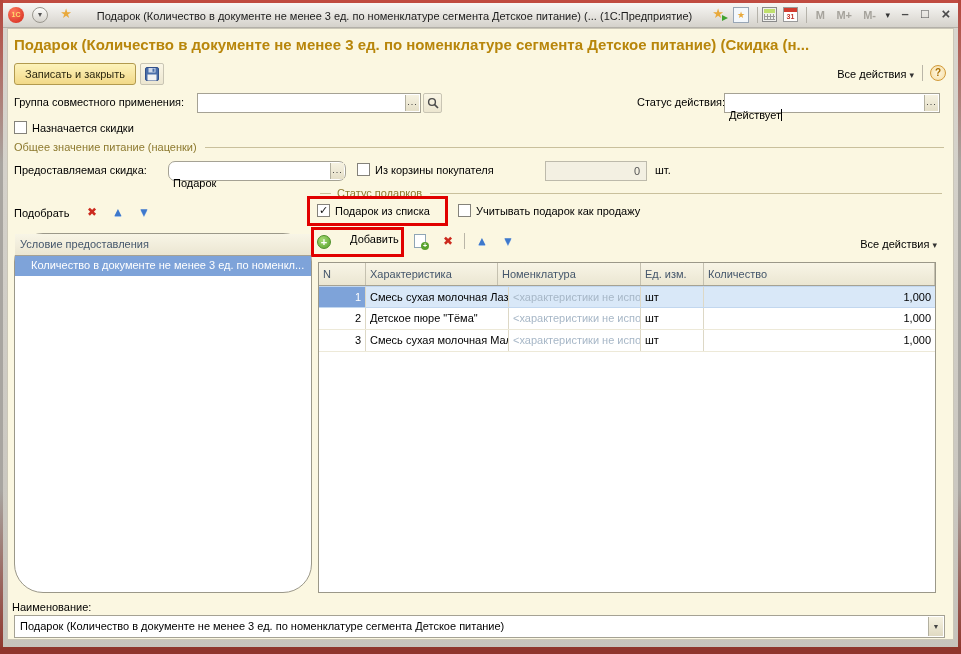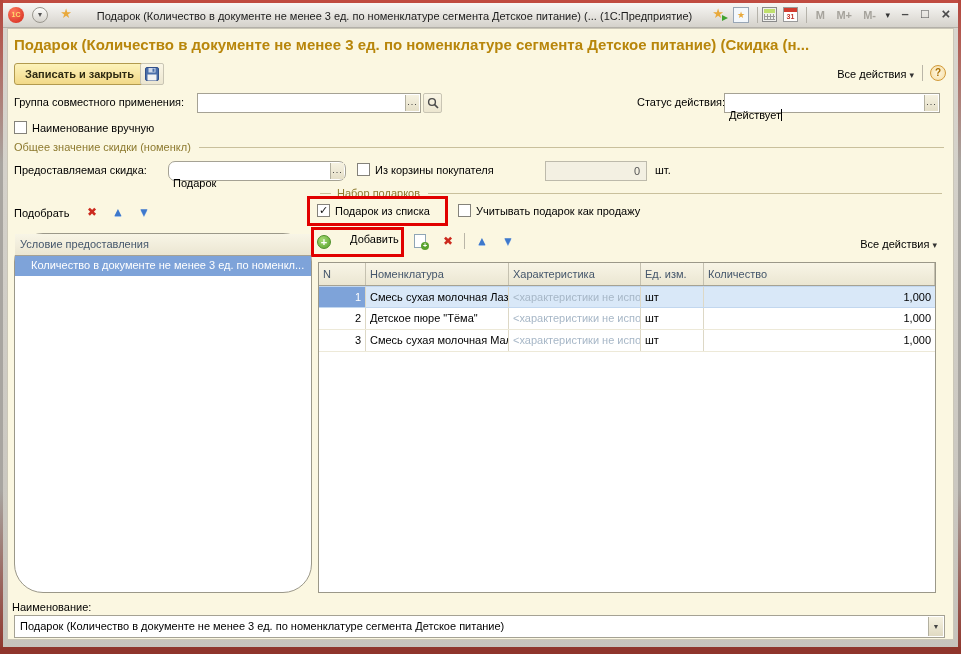--- a/index.html
+++ b/index.html
@@ -23,21 +23,21 @@
   .calcic .screen{height:4px;margin:1px;background:#bfdf6e;}
   .calcic .keys{height:6px;margin:0 1px;background:repeating-linear-gradient(0deg,#9a9a9a 0 1px,transparent 1px 3px),repeating-linear-gradient(90deg,#9a9a9a 0 1px,transparent 1px 3px);}
   .calic{width:15px;height:15px;border:1px solid #9a9a9a;background:#fff;}
   .calic .top{height:4px;background:#d23b2f;}
   .calic .num{font-size:7px;font-weight:bold;color:#c03328;text-align:center;line-height:9px;}
   .mbtn{color:#a6a39c;font-weight:bold;font-size:11px;line-height:16px;}
   .wc{font-size:13px;font-weight:bold;color:#4b4b4b;line-height:16px;text-align:center;width:18px;}
   .tbsep{width:1px;height:16px;background:#b5b2aa;}
   .client{left:7px;top:28px;width:947px;height:612px;background:#fbf7e1;border:1px solid #cbc7b8;}
   .pagetitle{left:14px;top:36px;width:930px;font-size:15px;font-weight:bold;color:#b8860b;white-space:nowrap;overflow:hidden;}
-  .btn-main{left:14px;top:63px;height:22px;padding:0 10px;background:linear-gradient(#fdf3bb,#f2d988);border:1px solid #b29a4e;border-radius:3px;font-weight:bold;font-size:11px;line-height:20px;color:#2e2a12;}
+  .btn-main{left:14px;top:63px;height:22px;padding:0 10px;background:linear-gradient(#fdf3bb,#f2d988);border:1px solid #b29a4e;border-radius:3px;font-weight:normal;font-size:11px;line-height:20px;color:#2e2a12;}
   .btn-flat{background:linear-gradient(#faf6e6,#ece6d0);border:1px solid #c9c5b4;border-radius:2px;}
   .lbl{white-space:nowrap;color:#000;}
   .inp{background:#fff;border:1px solid #a5a294;height:20px;}
   .inp .v{position:absolute;left:4px;top:15px;right:17px;white-space:nowrap;overflow:hidden;}
   .ellb{position:absolute;right:1px;top:1px;bottom:1px;width:14px;background:linear-gradient(#f6f2e1,#e5dfc8);border-left:1px solid #b3b0a0;font-size:9px;line-height:15px;text-align:center;color:#333;letter-spacing:1px;}
   .inp-dis{background:#f3f0e2;border:1px solid #bdbaab;height:20px;color:#555;}
   .inp-dis .v{position:absolute;left:4px;right:6px;top:3px;text-align:right;}
   .cb{width:13px;height:13px;background:#fff;border:1px solid #84827a;text-align:center;font-size:11px;line-height:11px;font-weight:bold;color:#111;}
   .caret{display:inline-block;width:1px;height:12px;background:#000;vertical-align:-2px;}
   .grpline{display:flex;align-items:center;height:12px;color:#8d7a2f;}
@@ -134,42 +134,42 @@
       <line x1="7.6" y1="7.6" x2="11" y2="11" stroke="#4a4a4a" stroke-width="1.6"></line>
     </svg>
   </div>
   <div class="abs lbl" style="left:637px;top:96px;">Статус действия:</div>
   <div class="abs inp" style="left:724px;top:93px;width:216px;">
     <span class="v"><span>Действует</span><span class="caret"></span></span>
     <span class="ellb">...</span>
   </div>
 
   <div class="abs cb" style="left:14px;top:121px;"></div>
-  <div class="abs lbl" style="left:32px;top:122px;">Наименование вручную</div>
+  <div class="abs lbl" style="left:32px;top:122px;">Назначается скидки</div>
 
   <div class="abs grpline" style="left:14px;right:17px;top:141px;">
-    <span>Общее значение скидки (номенкл)</span>
+    <span>Общее значение питание (наценки)</span>
       <span class="gl"></span>
   </div>
 
   <div class="abs lbl" style="left:14px;top:164px;">Предоставляемая скидка:</div>
   <div class="abs inp" style="left:168px;top:161px;width:178px;border-radius:7px;">
     <span class="v">Подарок</span>
     <span class="ellb">...</span>
   </div>
   <div class="abs cb" style="left:357px;top:163px;"></div>
   <div class="abs lbl" style="left:375px;top:164px;">Из корзины покупателя</div>
   <div class="abs inp-dis" style="left:545px;top:161px;width:102px;">
     <span class="v">0</span>
   </div>
   <div class="abs lbl" style="left:655px;top:164px;">шт.</div>
 
   <div class="abs grpline" style="left:320px;right:19px;top:187px;">
     <span class="gl0"></span>
-      <span>Набор подарков</span>
+      <span>Статус подарков</span>
       <span class="gl"></span>
   </div>
 
   <div class="abs lbl" style="left:14px;top:207px;">Подобрать</div>
   <div class="abs x-red" style="left:84px;top:204px;">✖</div>
   <div class="abs arr" style="left:110px;top:204px;">▲</div>
   <div class="abs arr" style="left:136px;top:204px;">▼</div>
 
   <div class="abs redbox" style="left:307px;top:196px;width:141px;height:30px;"></div>
   <div class="abs cb" style="left:317px;top:204px;"><span>✓</span></div>
@@ -192,22 +192,22 @@
   <div class="abs" style="right:24px;top:238px;white-space:nowrap;"><span>Все действия</span> <span class="ddt" style="font-size:9px;">▾</span></div>
 
   <div class="abs panel" style="left:14px;top:233px;width:298px;height:360px;border-radius:29px;">
     <div class="th-row lt-h">Условие предоставления</div>
     <div class="lt-item">Количество в документе не менее 3 ед. по номенкл...</div>
   </div>
 
   <div class="abs panel" style="left:318px;top:262px;width:618px;height:331px;">
     <div class="th-row rt-h">
       <div class="c c0">N</div>
+      <div class="c c2">Характеристика</div>
       <div class="c c1">Номенклатура</div>
-      <div class="c c2">Характеристика</div>
       <div class="c c3">Ед. изм.</div>
       <div class="c c4">Количество</div>
     </div>
     <div class="rt-r sel">
       <div class="c c0 num nsel">1</div>
       <div class="c c1">Смесь сухая молочная Лазана</div>
       <div class="c c2 char">&lt;характеристики не использу...</div>
       <div class="c c3">шт</div>
       <div class="c c4 num">1,000</div>
     </div>

